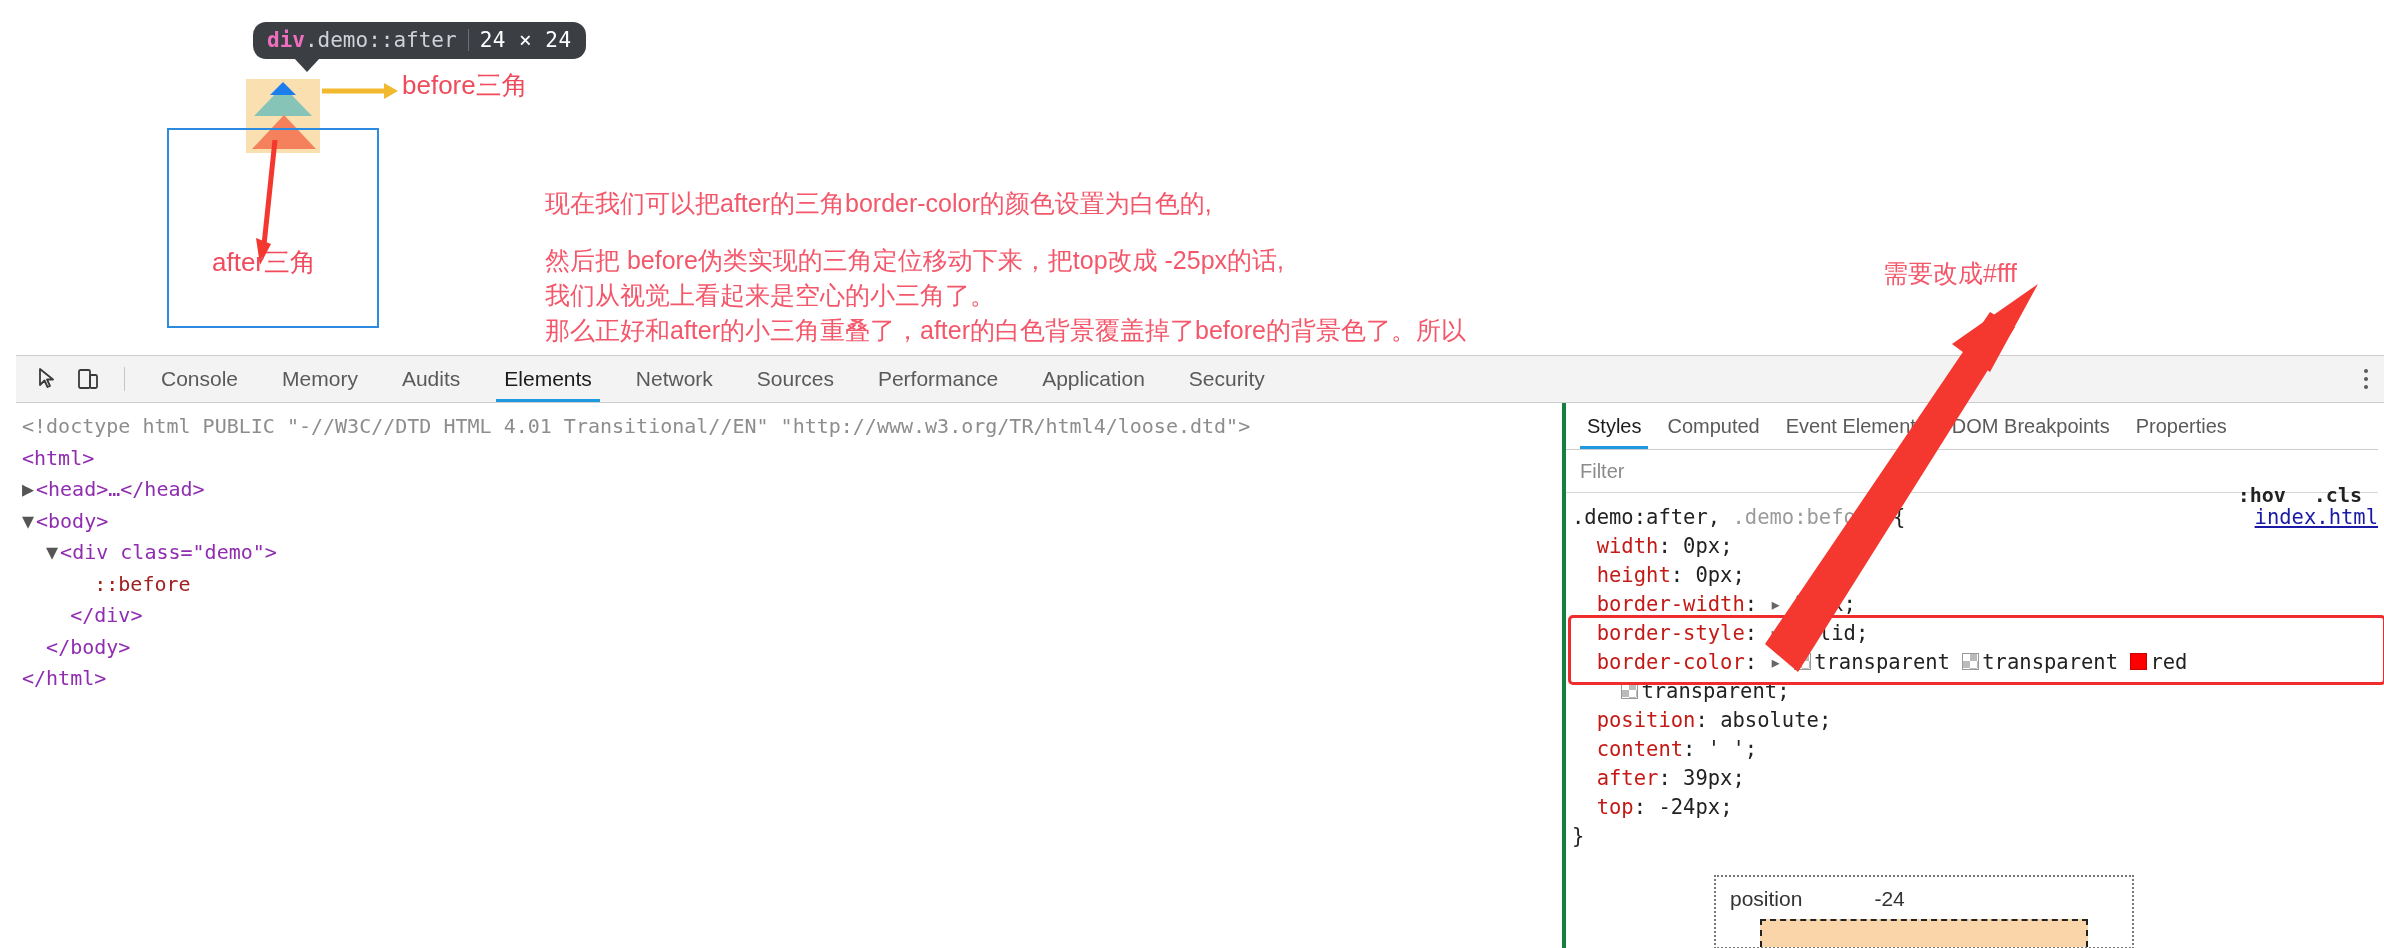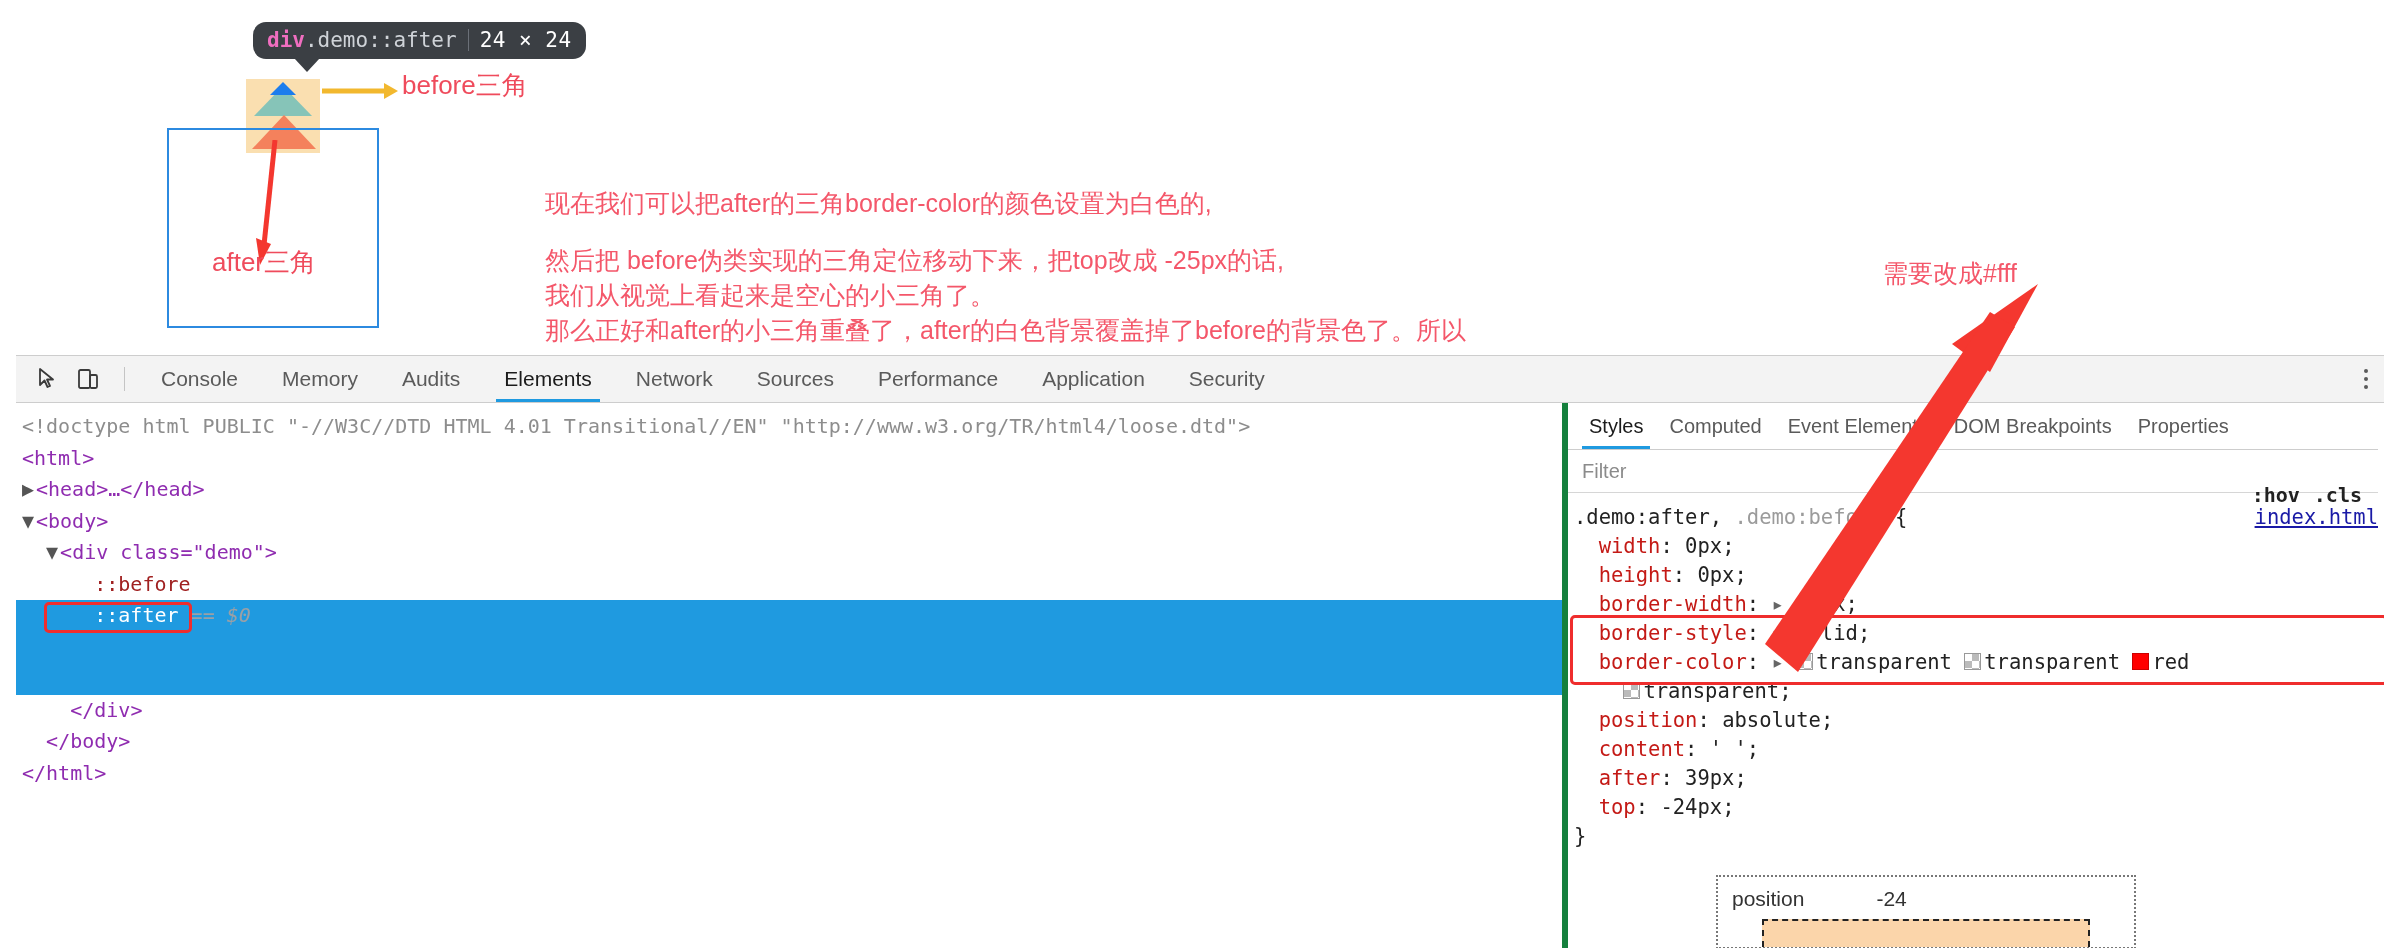--- a/index.html
+++ b/index.html
@@ -265,21 +265,21 @@
     width: 148px;
     height: 31px;
     border: 3px solid #ef2d2d;
     border-radius: 5px;
     box-sizing: border-box;
     pointer-events: none;
   }
 
   .styles-pane {
     width: 816px;
-    border-left: 6px solid #15803d;
+    border-left: 4px solid #15803d;
     box-sizing: border-box;
     background: #fff;
     position: relative;
   }
   .sp-tabs {
     height: 46px;
     display: flex;
     align-items: center;
     border-bottom: 1px solid #cdcdcd;
     background: #fff;
@@ -314,21 +314,21 @@
     border: none;
     outline: none;
     font-size: 20px;
     color: #000;
     padding-left: 14px;
     background: transparent;
     font-family: "Liberation Sans", sans-serif;
   }
   .sp-filter::placeholder { color: #8b8b8b; }
   .sp-togs {
-    display: flex; gap: 14px;
+    display: flex; gap: 28px;
     padding-right: 16px;
     font-family: "DejaVu Sans Mono", monospace;
     font-size: 20px;
     color: #222;
     font-weight: bold;
     margin-top: 48px;
   }
 
   .css-rule {
     padding: 10px 0 0 0;
@@ -495,23 +495,20 @@
 
   <div class="dt-body">
 
     <div class="dom-pane">
       <div class="dom-line"><span class="doctype">&lt;!doctype html PUBLIC "-//W3C//DTD HTML 4.01 Transitional//EN" "http://www.w3.org/TR/html4/loose.dtd"&gt;</span></div>
       <div class="dom-line"><span class="tagname">&lt;html&gt;</span></div>
       <div class="dom-line"><span class="twisty">▶</span><span class="tagname">&lt;head&gt;…&lt;/head&gt;</span></div>
       <div class="dom-line"><span class="twisty">▼</span><span class="tagname">&lt;body&gt;</span></div>
       <div class="dom-line">  <span class="twisty">▼</span><span class="tagname">&lt;div class="demo"&gt;</span></div>
       <div class="dom-line">      <span class="pseudo">::before</span></div>
-      <div class="dom-line sel">      <span class="pseudo">::after</span> <span class="dollar">== $0</span>
-        <span class="sel-outline"></span>
-      </div>
       <div class="dom-line">    <span class="tagname">&lt;/div&gt;</span></div>
       <div class="dom-line">  <span class="tagname">&lt;/body&gt;</span></div>
       <div class="dom-line"><span class="tagname">&lt;/html&gt;</span></div>
     </div>
 
     <div class="styles-pane">
       <div class="sp-tabs">
         <div class="sp-tab active">Styles</div>
         <div class="sp-tab">Computed</div>
         <div class="sp-tab">Event Elements</div>

